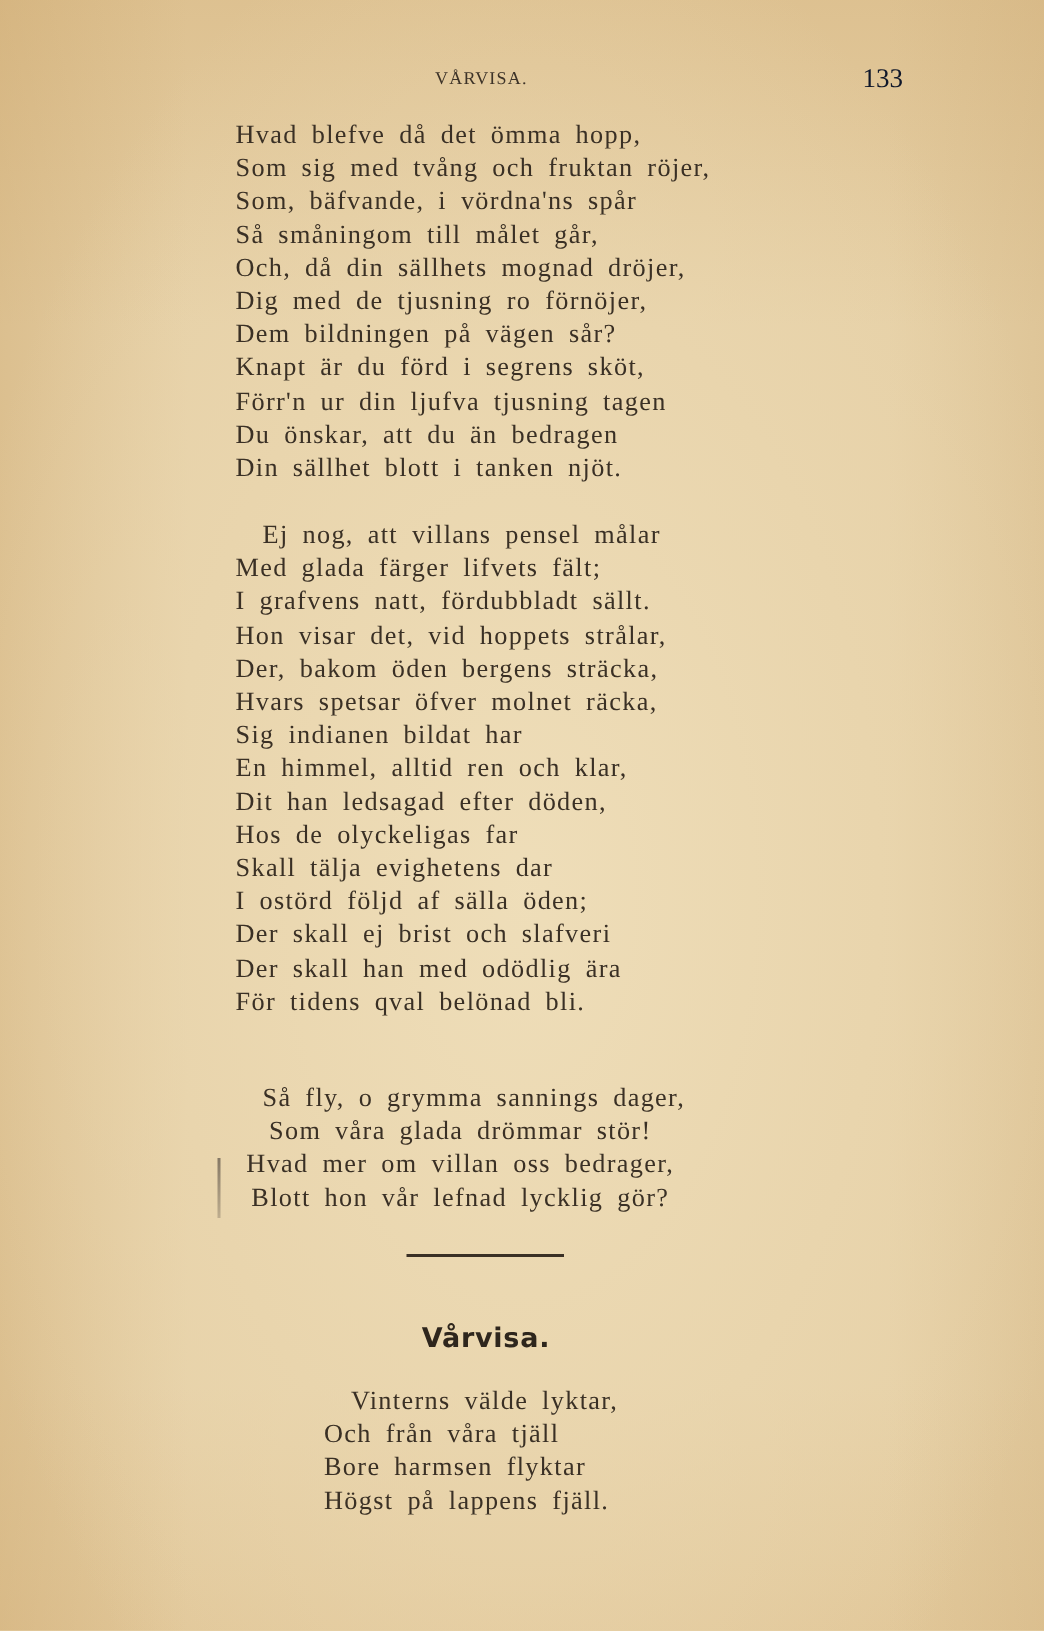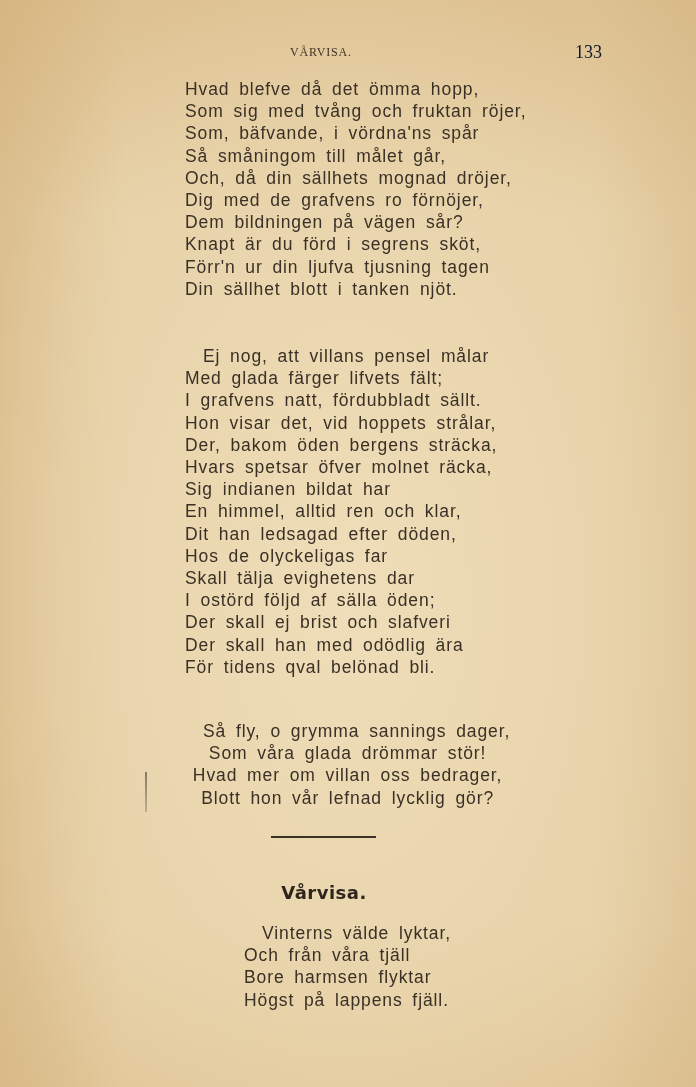--- a/index.html
+++ b/index.html
@@ -44,28 +44,27 @@
       position: absolute;
       left: 575px;
       top: -1px;
       font-family: "Liberation Serif", serif;
       font-size: 18px;
       color: #0f172a;
     }
     .verse {
       position: absolute;
       left: 157px;
-      font-family: Liberation Sans, sans-serif;
+      font-family: Liberation Serif, serif;
       font-size: 17.5px;
       line-height: 22.2px;
       letter-spacing: 0.9px;
       word-spacing: 4px;
       color: #3a3025;
       white-space: nowrap;
-      margin-left: 28px;
     }
     .verse .line {
       display: block;
     }
     .verse .line.indent {
       padding-left: 18px;
     }
     .stanza1 { top: 64px; }
     .stanza2 { top: 331px; }
     .stanza3 { top: 706px; text-align: center; }
@@ -111,24 +110,25 @@
     <span class="running-title">VÅRVISA.</span>
     <span class="page-number">133</span>
   </div>
 
   <div class="verse stanza1">
     <span class="line">Hvad blefve då det ömma hopp,</span>
     <span class="line">Som sig med tvång och fruktan röjer,</span>
     <span class="line">Som, bäfvande, i vördna'ns spår</span>
     <span class="line">Så småningom till målet går,</span>
     <span class="line">Och, då din sällhets mognad dröjer,</span>
-    <span class="line">Dig med de grafvens ro förnöjer,</span>
+    <span class="line">Dig med de tjusning ro förnöjer,</span>
     <span class="line">Dem bildningen på vägen sår?</span>
     <span class="line">Knapt är du förd i segrens sköt,</span>
     <span class="line">Förr'n ur din ljufva tjusning tagen</span>
+    <span class="line">Du önskar, att du än bedragen</span>
     <span class="line">Din sällhet blott i tanken njöt.</span>
   </div>
 
   <div class="verse stanza2">
     <span class="line indent">Ej nog, att villans pensel målar</span>
     <span class="line">Med glada färger lifvets fält;</span>
     <span class="line">I grafvens natt, fördubbladt sällt.</span>
     <span class="line">Hon visar det, vid hoppets strålar,</span>
     <span class="line">Der, bakom öden bergens sträcka,</span>
     <span class="line">Hvars spetsar öfver molnet räcka,</span>

